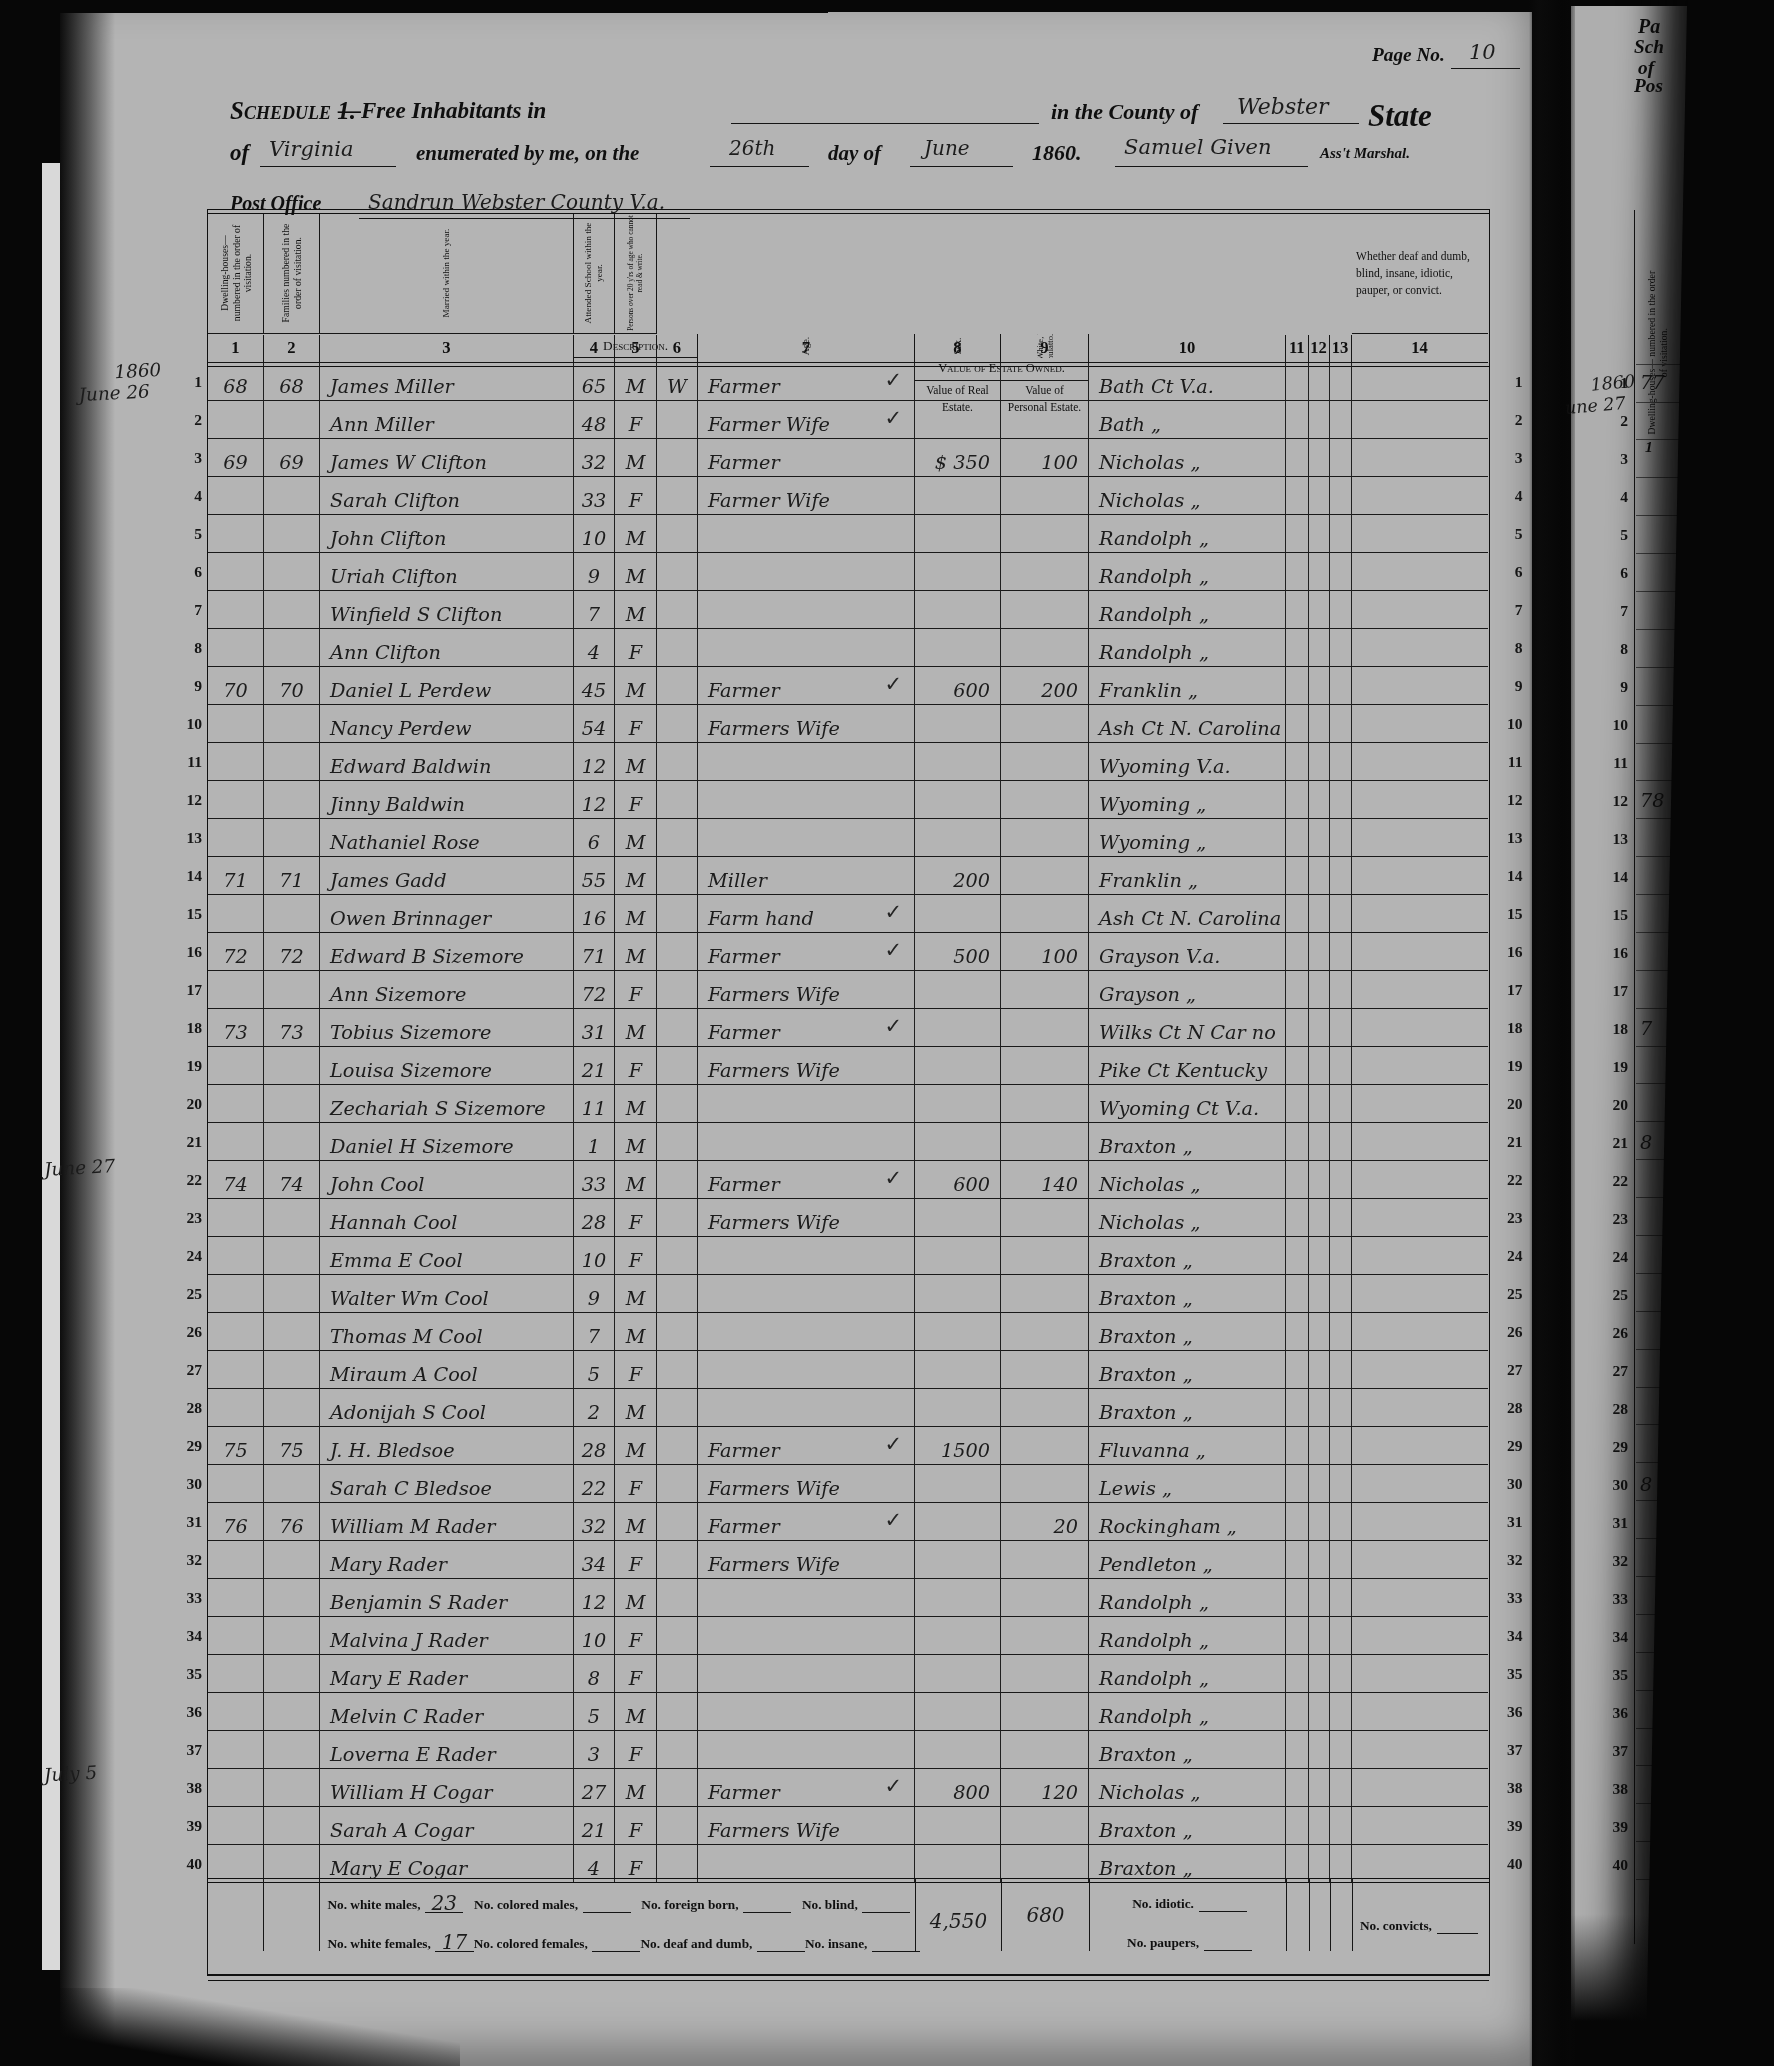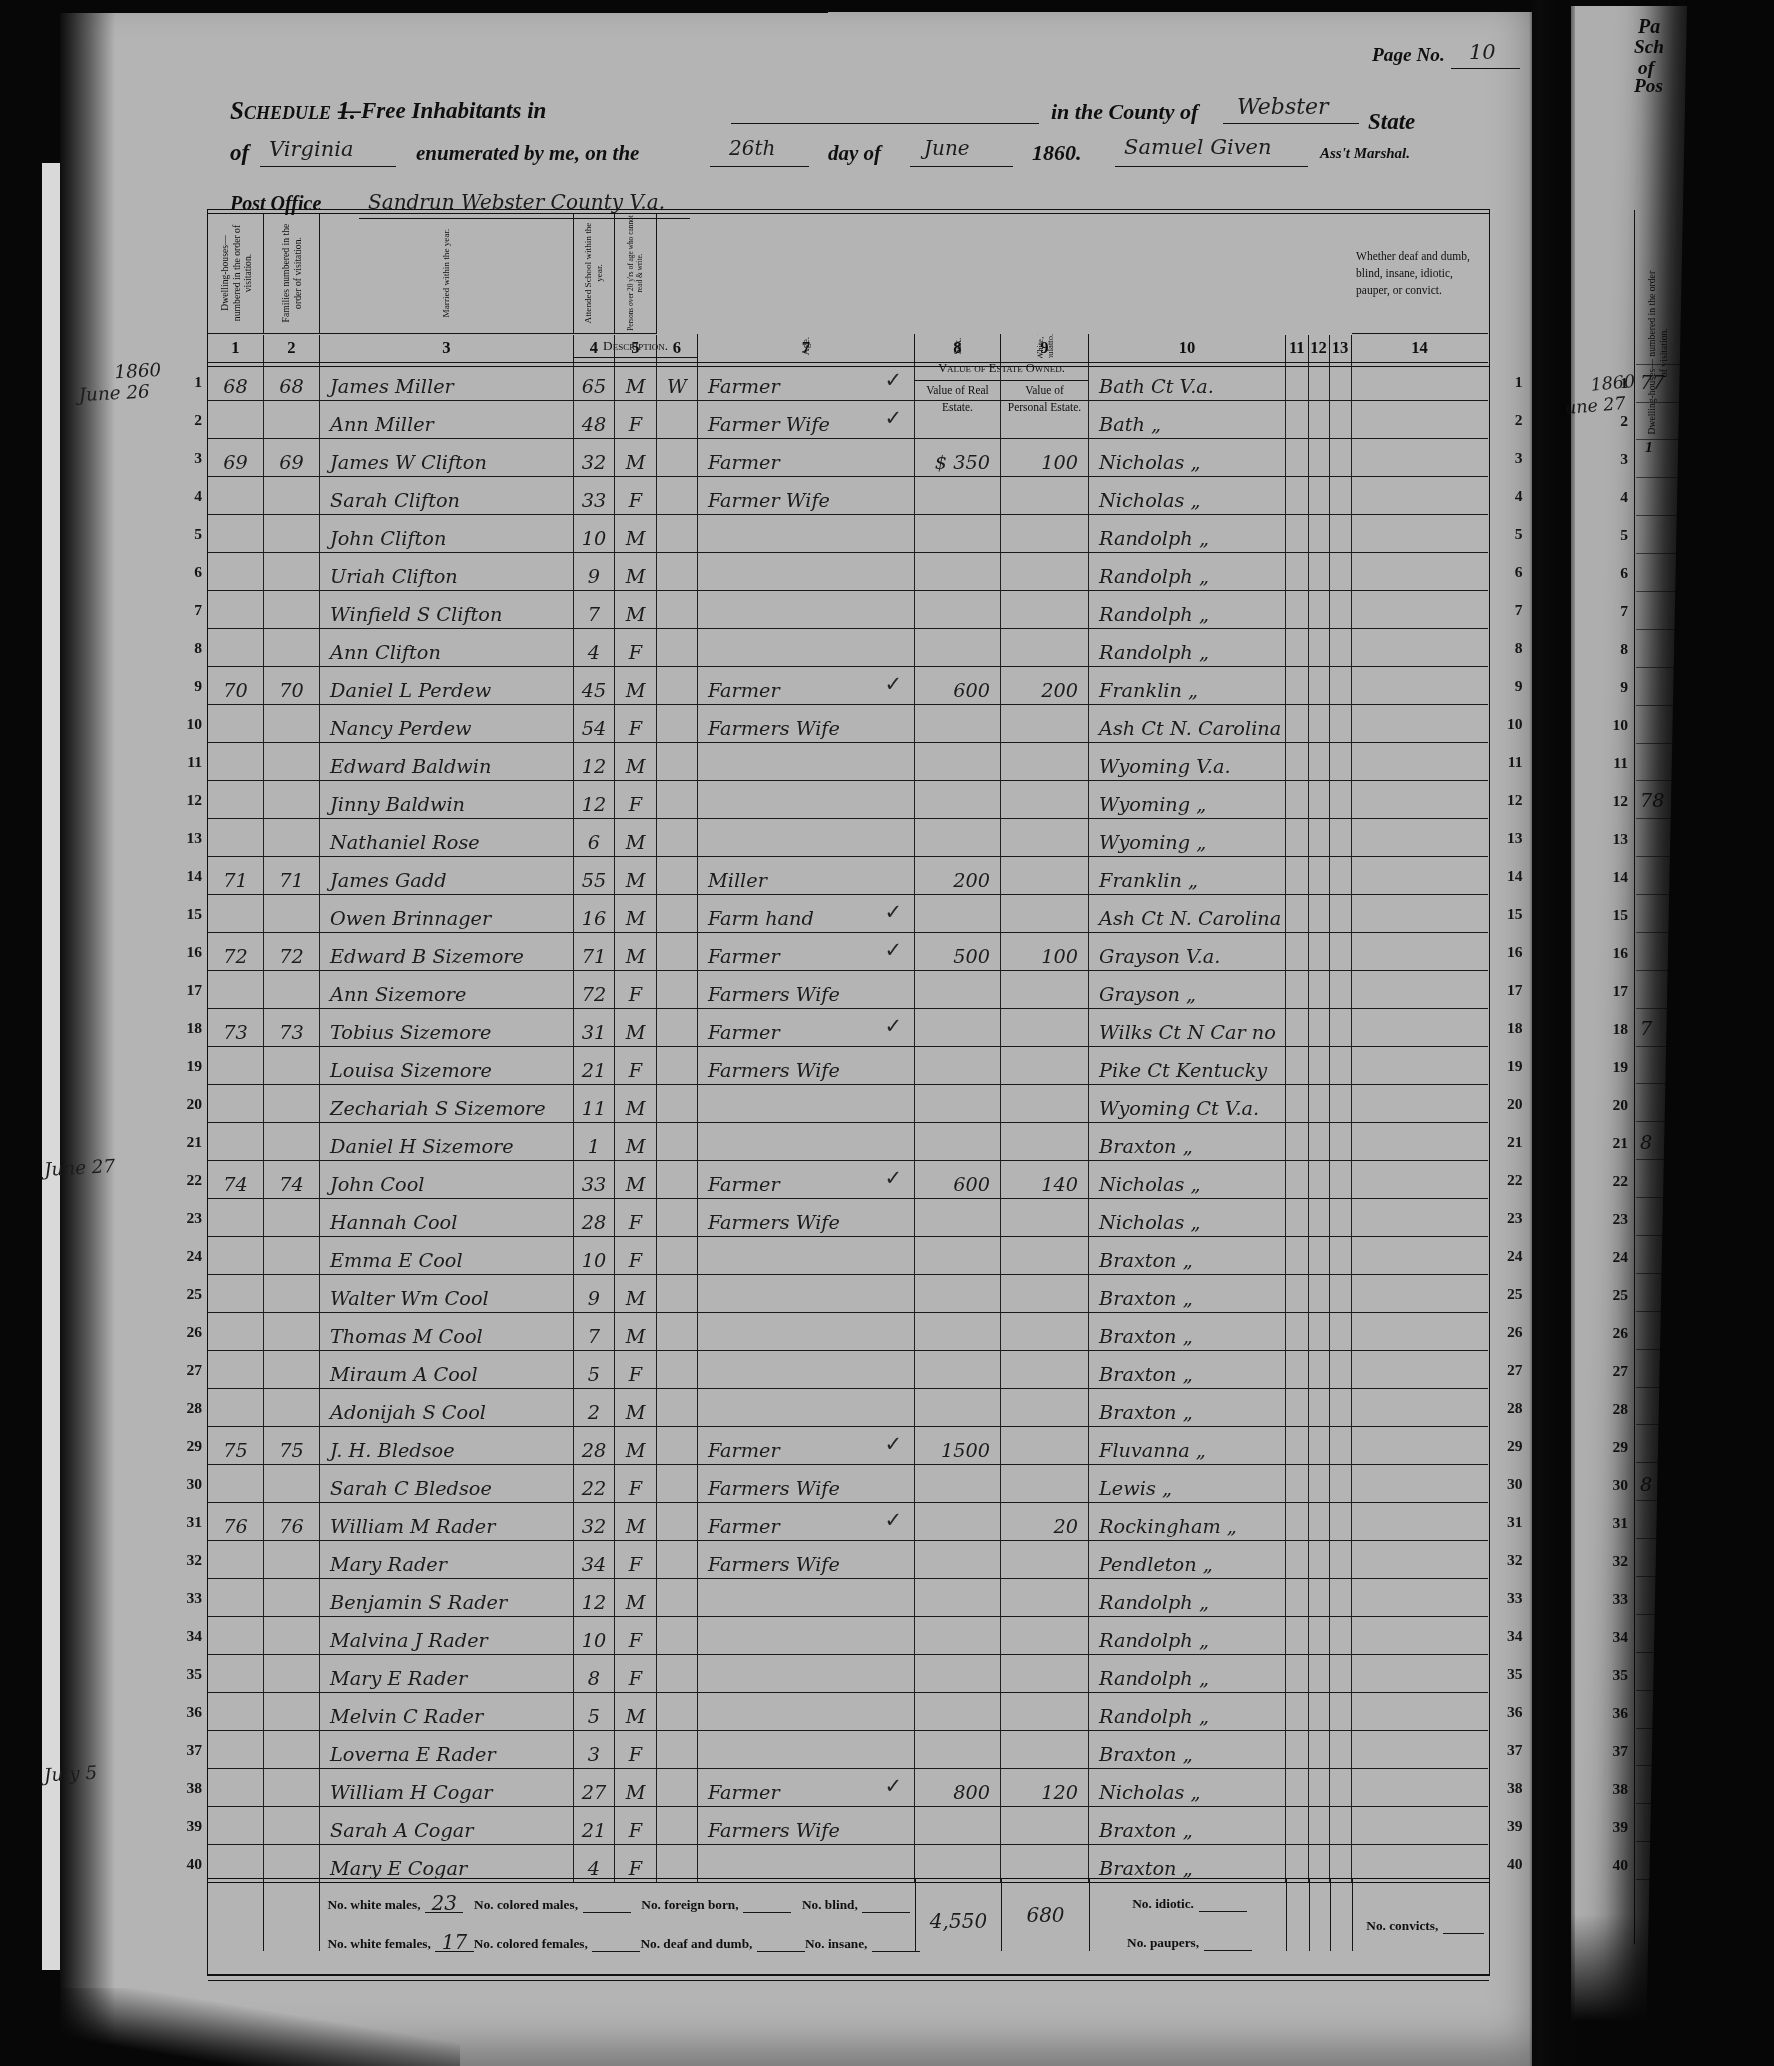--- a/index.html
+++ b/index.html
@@ -85,21 +85,21 @@
   <div class="pr b" style="left:1372px;top:44px;font-size:19.3px;font-style:italic;z-index:3;">Page No.</div>
   <div class="pr hw" style="left:1469px;top:40px;font-size:21px;z-index:3;">10</div>
   <div class="uline" style="left:1451px;top:68px;width:69px;z-index:3;"></div>
 
   <div class="pr b sc" style="left:230px;top:97px;font-size:25px;z-index:3;">Schedule 1.</div>
   <div class="pr b" style="left:338px;top:98px;font-size:23px;z-index:3;">—Free Inhabitants in</div>
   <div class="uline" style="left:731px;top:123px;width:308px;z-index:3;"></div>
   <div class="pr b" style="left:1051px;top:99px;font-size:22px;z-index:3;">in the County of</div>
   <div class="pr hw" style="left:1237px;top:94px;font-size:22px;z-index:3;">Webster</div>
   <div class="uline" style="left:1223px;top:123px;width:136px;z-index:3;"></div>
-  <div class="pr b" style="left:1368px;top:98px;font-size:23px;z-index:3;margin-top:11px;">State</div>
+  <div class="pr b" style="left:1368px;top:98px;font-size:31px;z-index:3;">State</div>
 
   <div class="pr b" style="left:230px;top:140px;font-size:23px;z-index:3;">of</div>
   <div class="pr hw" style="left:269px;top:137px;font-size:21px;z-index:3;">Virginia</div>
   <div class="uline" style="left:260px;top:166px;width:136px;z-index:3;"></div>
   <div class="pr b" style="left:416px;top:141px;font-size:21px;z-index:3;">enumerated by me, on the</div>
   <div class="pr hw" style="left:729px;top:136px;font-size:20px;z-index:3;font-style:italic;">26th</div>
   <div class="uline" style="left:710px;top:166px;width:99px;z-index:3;"></div>
   <div class="pr b" style="left:828px;top:141px;font-size:21px;z-index:3;">day of</div>
   <div class="pr hw" style="left:924px;top:136px;font-size:20px;z-index:3;">June</div>
   <div class="uline" style="left:910px;top:166px;width:103px;z-index:3;"></div>
@@ -790,21 +790,21 @@
             <span class="fpair">
               <span>No. paupers,</span>
               <span class="fblank"></span>
             </span>
           </div>
       </div>
       <div class="fc"></div>
       <div class="fc"></div>
       <div class="fc"></div>
       <div class="fc" style="border-right:none;">
-        <div class="frow" style="top:40px;justify-content:flex-end;">
+        <div class="frow" style="top:40px;justify-content:flex-start;">
           <span class="fpair">
             <span>No. convicts,</span>
             <span class="fblank" style="width:41px;"></span>
           </span>
         </div>
       </div>
     </div>
 
     <div class="rule" style="top:1765px;height:1.8px;"></div>
     <div class="rule" style="top:1771px;"></div>

